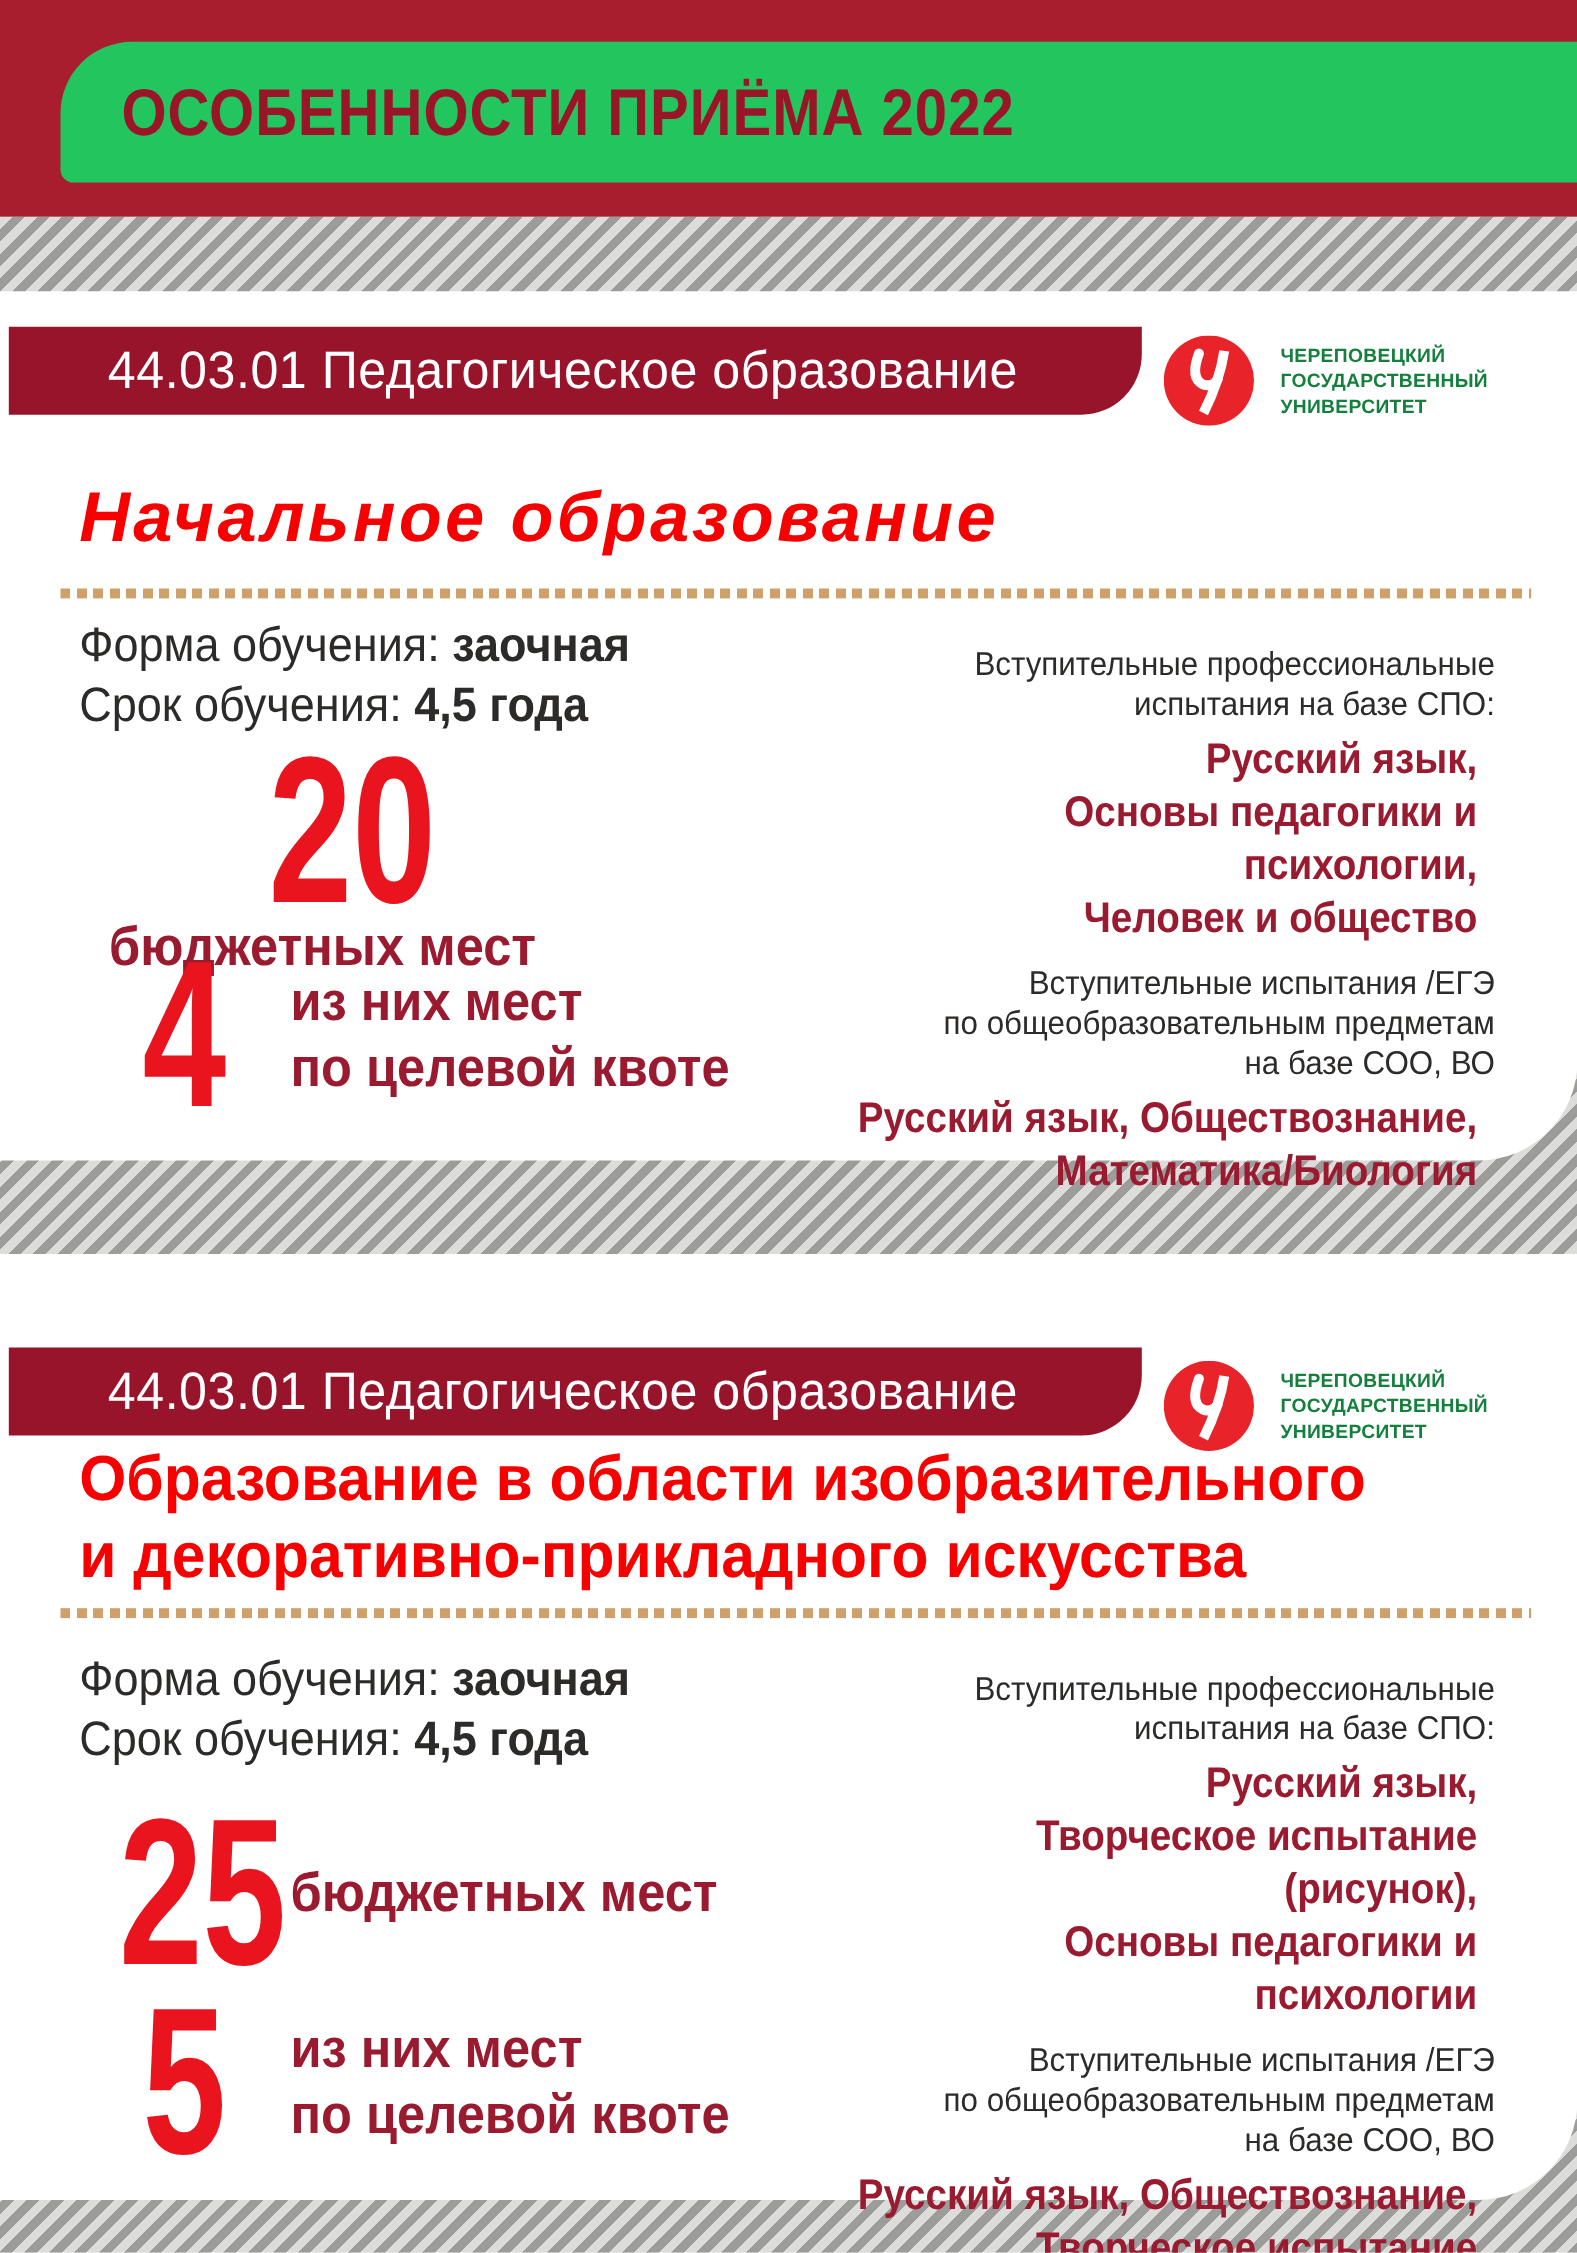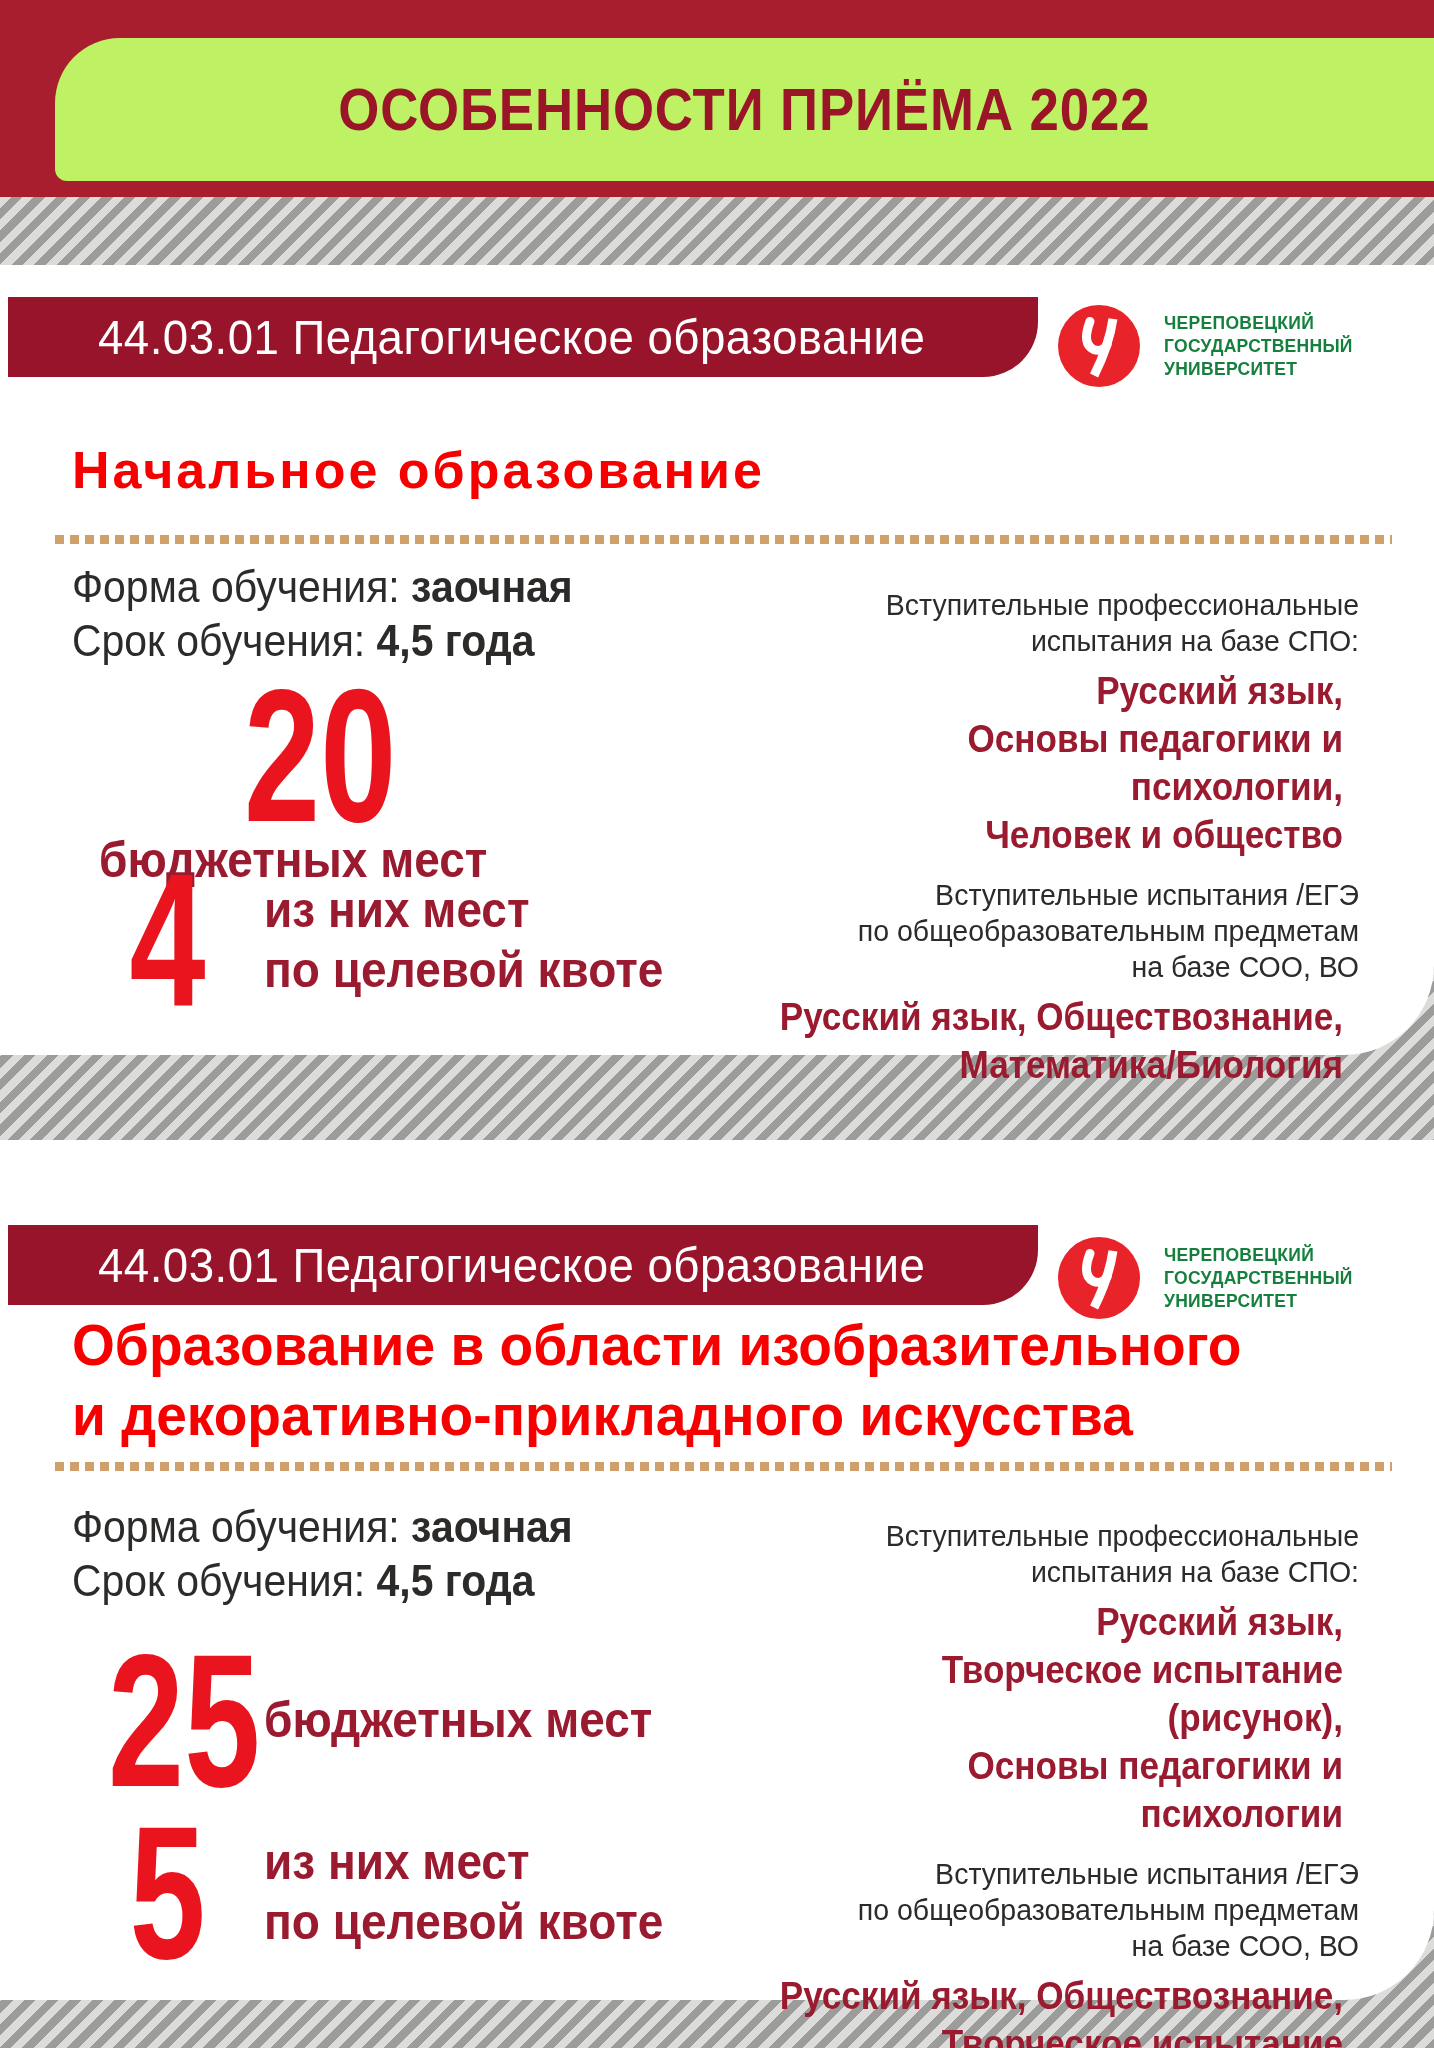--- a/index.html
+++ b/index.html
@@ -3,23 +3,23 @@
 <meta charset="utf-8">
 <style>
   html,body { margin:0; padding:0; }
   .page {
     position:relative; width:1434px; height:2048px; overflow:hidden;
     background:#ffffff; font-family:"Liberation Sans", sans-serif;
   }
   
   .top { position:relative; height:197px; background:#a81e2e; }
   .top-band {
-    position:absolute; left:55px; right:0; top:38px; height:143px;
-    background:#bef264; border-radius:65px 0 0 12px;
-    display:flex; align-items:center; justify-content:center;
+    position:absolute; left:55px; right:0; top:38px; height:128px;
+    background:#22c55e; border-radius:65px 0 0 12px;
+    display:flex; align-items:center; 
   }
   .top-title {
     color:#9b1529; font-size:60px; font-weight:bold; letter-spacing:1px;
     transform:scaleX(0.88); white-space:nowrap;
   }
   
   .stripes { background:repeating-linear-gradient(135deg,#dcdcdb 0 8px,#9c9c9b 8px 16px); }
   .stripe-top { height:68px; }
   .stripe-mid { height:185px; margin-top:-100px; position:relative; z-index:0; }
   .stripe-bottom { height:148px; margin-top:-100px; position:relative; z-index:0; }
@@ -37,21 +37,21 @@
     color:#ffffff; font-size:48px; letter-spacing:0.5px; white-space:nowrap;
     transform:scaleX(0.95); transform-origin:left center;
   }
   .logo { position:absolute; left:1058px; display:flex; align-items:center; }
   .card1 .logo { top:40px; }
   .card2 .logo { top:97px; }
   .logo-mark { width:82px; height:82px; flex:0 0 82px; }
   .logo-text { margin-left:24px; color:#15803d; font-weight:bold; font-size:17.5px; line-height:23px; letter-spacing:0.3px; }
   .logo-text span { display:block; }
   .card-title { position:absolute; left:72px; margin:0; color:#f70000; font-weight:bold; white-space:nowrap; }
-  .card1 .card-title { top:168px; font-size:52px; line-height:74px; letter-spacing:3px; }
+  .card1 .card-title { top:168px; font-size:64px; line-height:74px; letter-spacing:3px;font-style:italic; }
   .card2 .card-title { top:170px; font-size:58px; line-height:70px; transform:scaleX(0.95); transform-origin:left top; }
   .card-title span { display:block; }
   .dashes {
     position:absolute; left:55px; right:42px; height:9px;
     background:repeating-linear-gradient(90deg,#d0a06b 0 9px,transparent 9px 15px);
   }
   .card1 .dashes { top:270px; }
   .card2 .dashes { top:322px; }
   .info {
     position:absolute; left:72px; color:#2d2b29; font-size:44px; line-height:54px;

